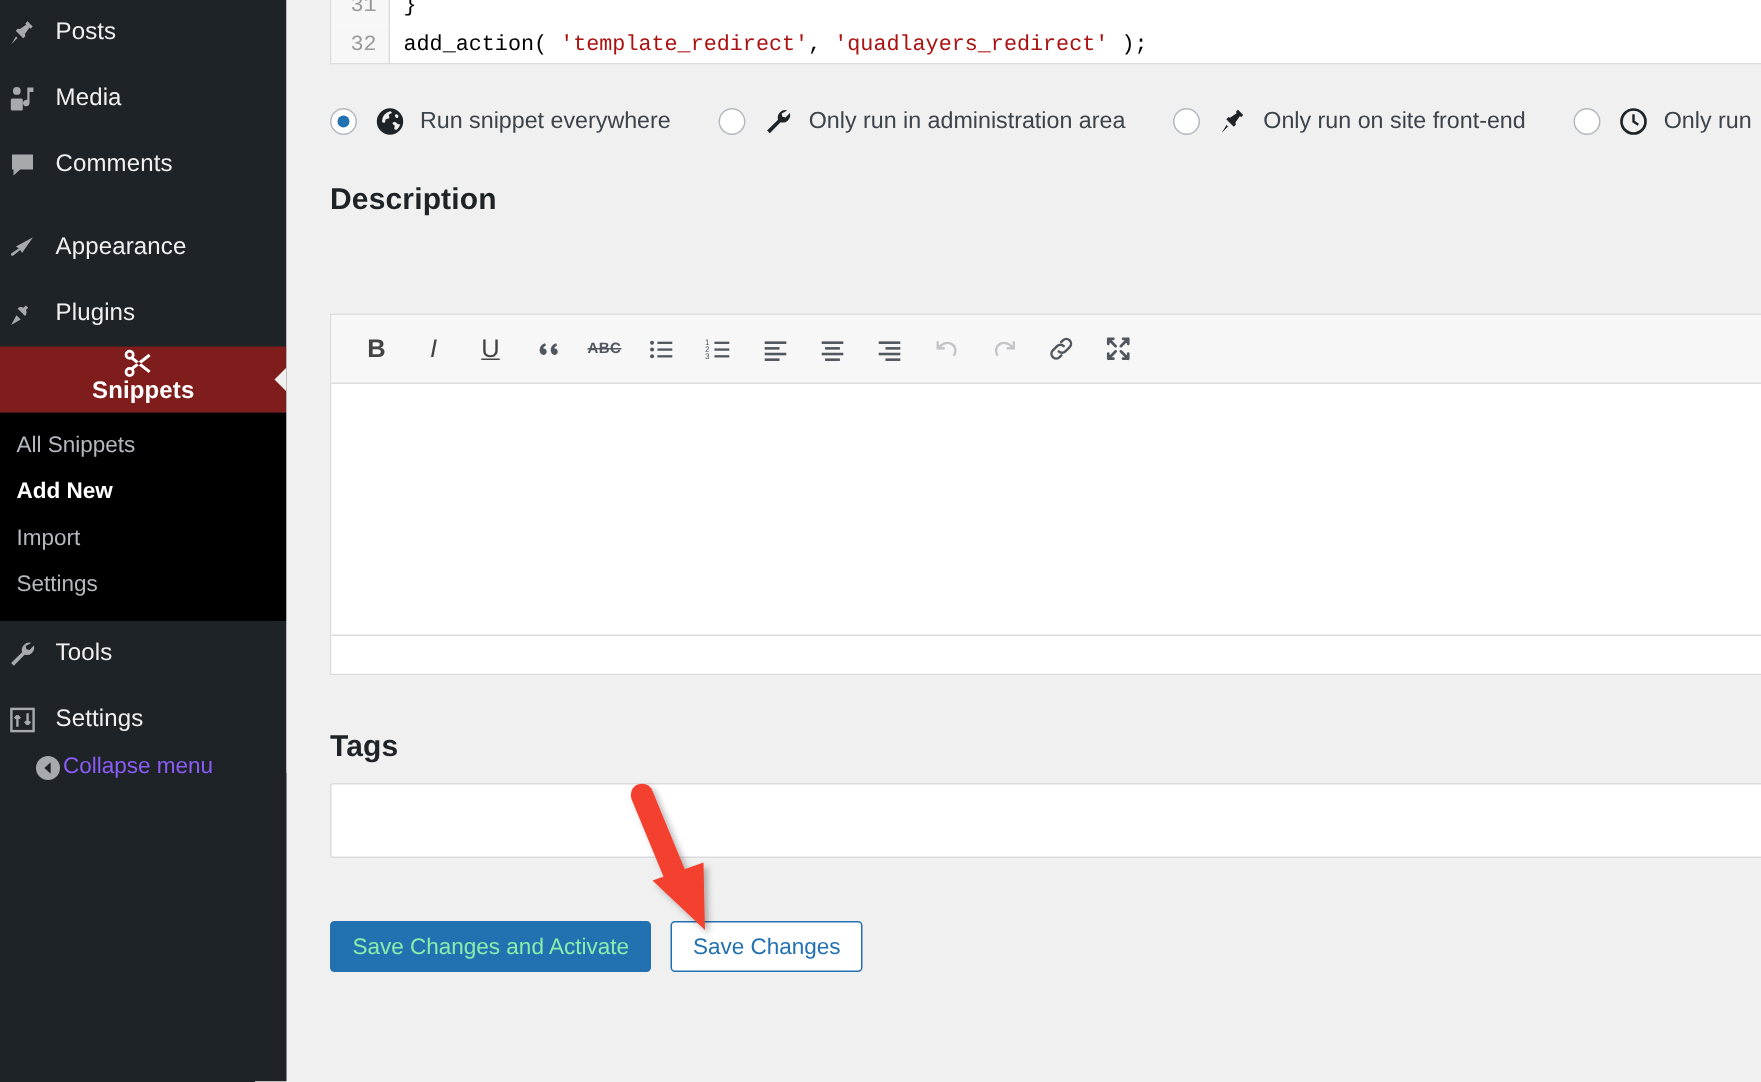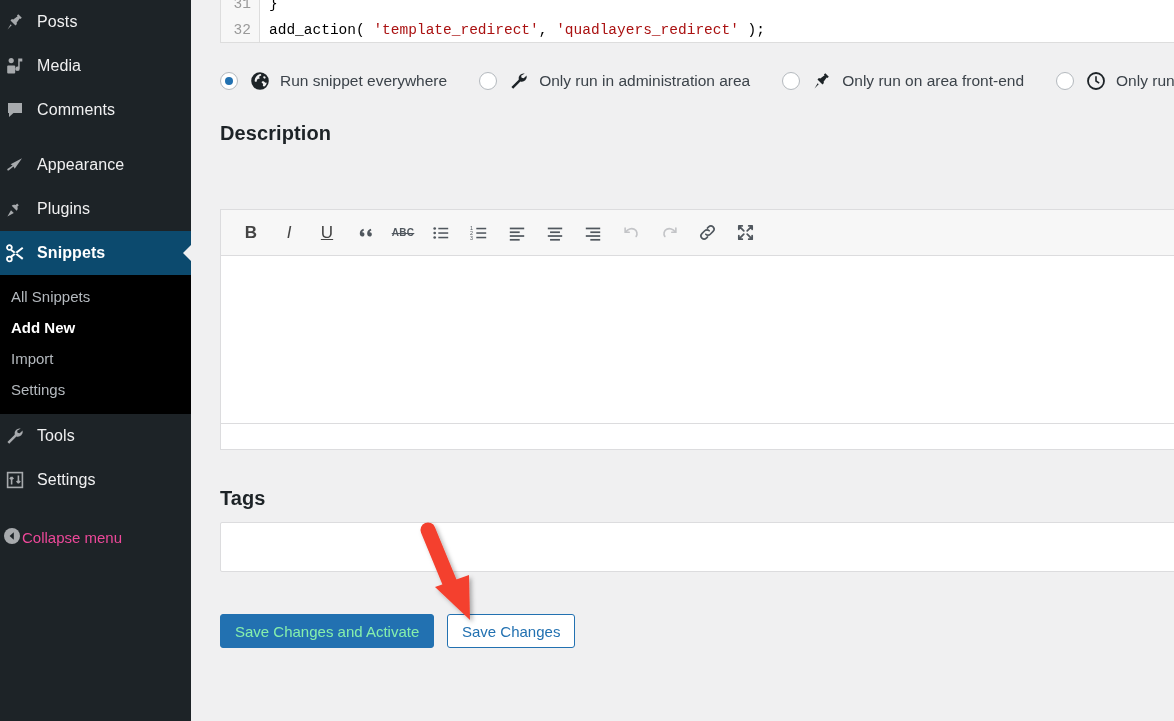--- a/index.html
+++ b/index.html
@@ -27,23 +27,24 @@
     position: relative;
   }
   .menu-top .mi {
     width: 30px; min-width: 30px; height: 22px;
     display: flex; align-items: center; justify-content: center;
     color: #a7aaad;
     margin-right: 7px;
   }
   .menu-top .mlabel { line-height: 1; font-size: 16px; letter-spacing: .1px; }
   .menu-top.current {
-    background: #0c4a6e;
+    background: #7f1d1d;
     color: #fff;
     font-weight: 600;
+    flex-direction: column;
   }
   .menu-top.current .mi { color: #fff; }
   .menu-top.current .mlabel { font-weight: 600; }
   .menu-top.current .notch {
     position: absolute; right: 0; top: 50%;
     transform: translateY(-50%);
     width: 0; height: 0;
     border-top: 8px solid transparent;
     border-bottom: 8px solid transparent;
     border-right: 8px solid #f0f0f1;
@@ -55,23 +56,23 @@
   }
   .submenu-item {
     display: block;
     font-size: 15px;
     color: #b4b9be;
     padding: 6px 0 7px 11px;
     line-height: 1.2;
   }
   .submenu-item.current { color: #fff; font-weight: 700; }
   .collapse-row {
-    display: flex; align-items: flex-end;
-    height: 44px; padding-left: 2px;
-    color: #ec4899; font-size: 15px;
+    display: flex; align-items: flex-start;
+    height: 44px; padding-left: 22px;
+    color: #8b5cf6; font-size: 15px;
   }
   .collapse-row .mi { color: #a7aaad; }
 
   svg { display: block; }
 
   
   #main {
     position: absolute; left: 191px; top: 0;
     width: 983px; height: 515px;
     background: #f0f0f1;
@@ -354,21 +355,21 @@
         <span class="scope-label">Only run in administration area</span>
       </label>
 
       <label class="scope-opt">
         <span class="radio"></span>
         <span class="scope-ico">
           <svg width="20" height="20" viewBox="0 0 20 20" fill="currentColor">
               <path d="M13.3 2.2 11.9 3.6l.7.7-4.3 3.1-1.4-.3-1.4 1.4 5 5 1.4-1.4-.3-1.4 3.1-4.3.7.7 1.4-1.4-3.5-3.5zM2.5 17.5l4.2-4.2-1-1-3.2 5.2z"></path>
             </svg>
         </span>
-        <span class="scope-label">Only run on area front-end</span>
+        <span class="scope-label">Only run on site front-end</span>
       </label>
 
       <label class="scope-opt">
         <span class="radio"></span>
         <span class="scope-ico">
           <svg width="20" height="20" viewBox="0 0 20 20" fill="none" stroke="currentColor" stroke-width="1.8">
               <circle cx="10" cy="10" r="8"></circle>
               <path d="M10 5.2V10l3.2 2.2" stroke-width="1.6"></path>
             </svg>
         </span>

